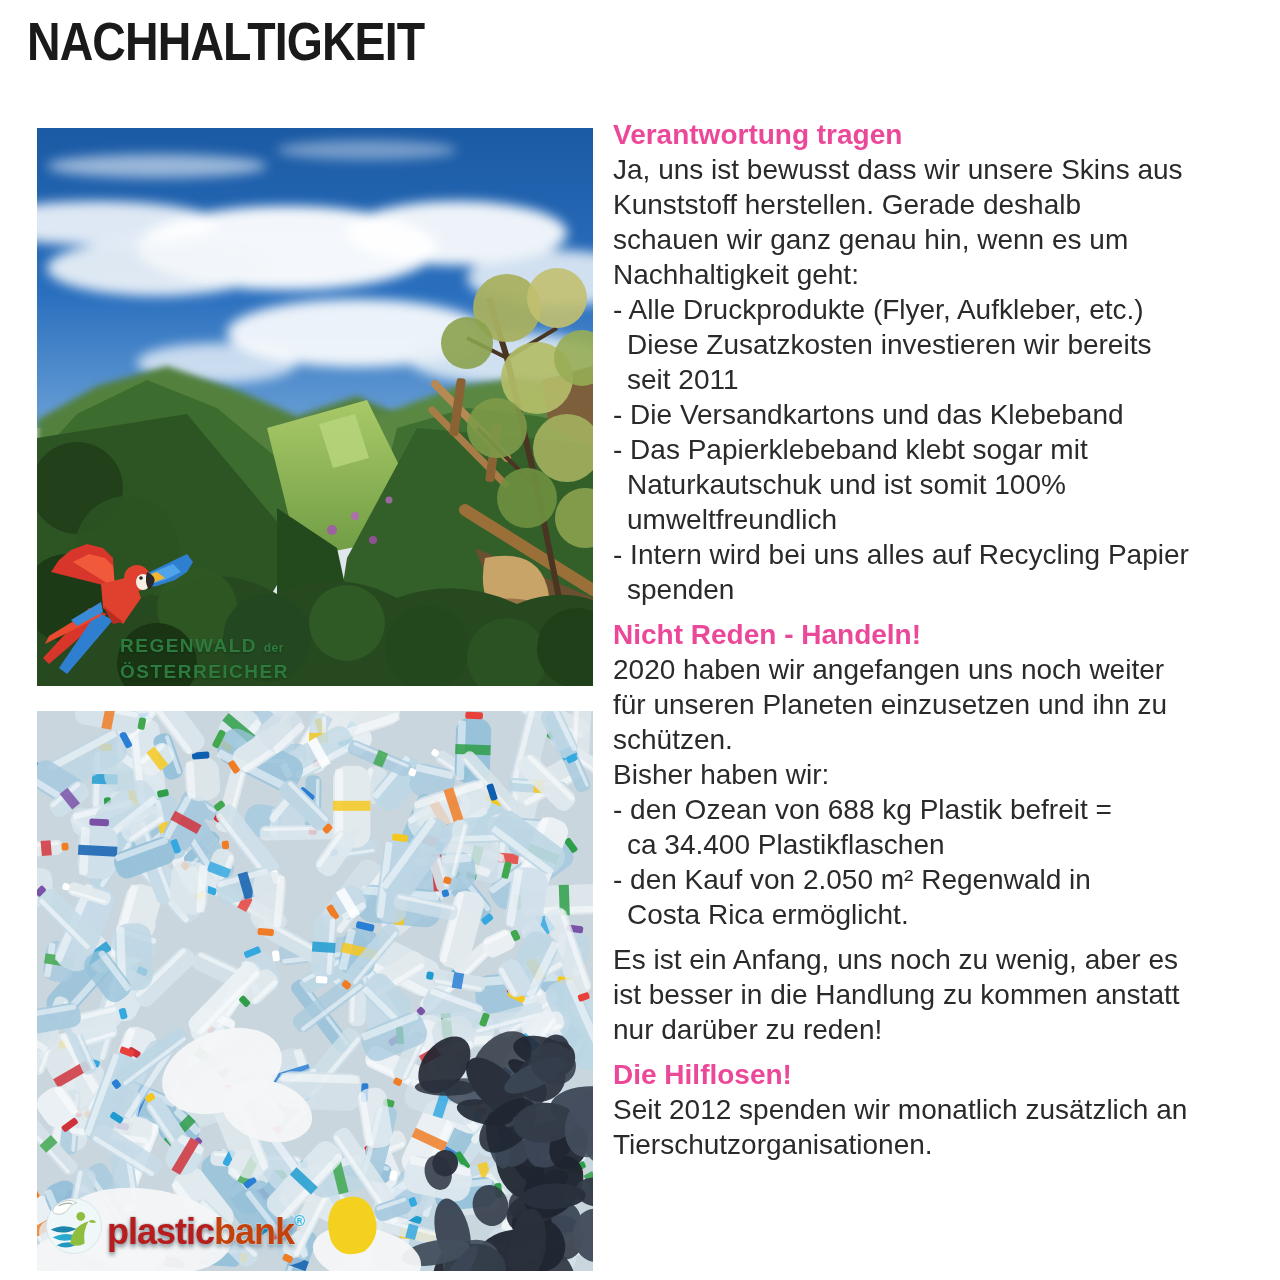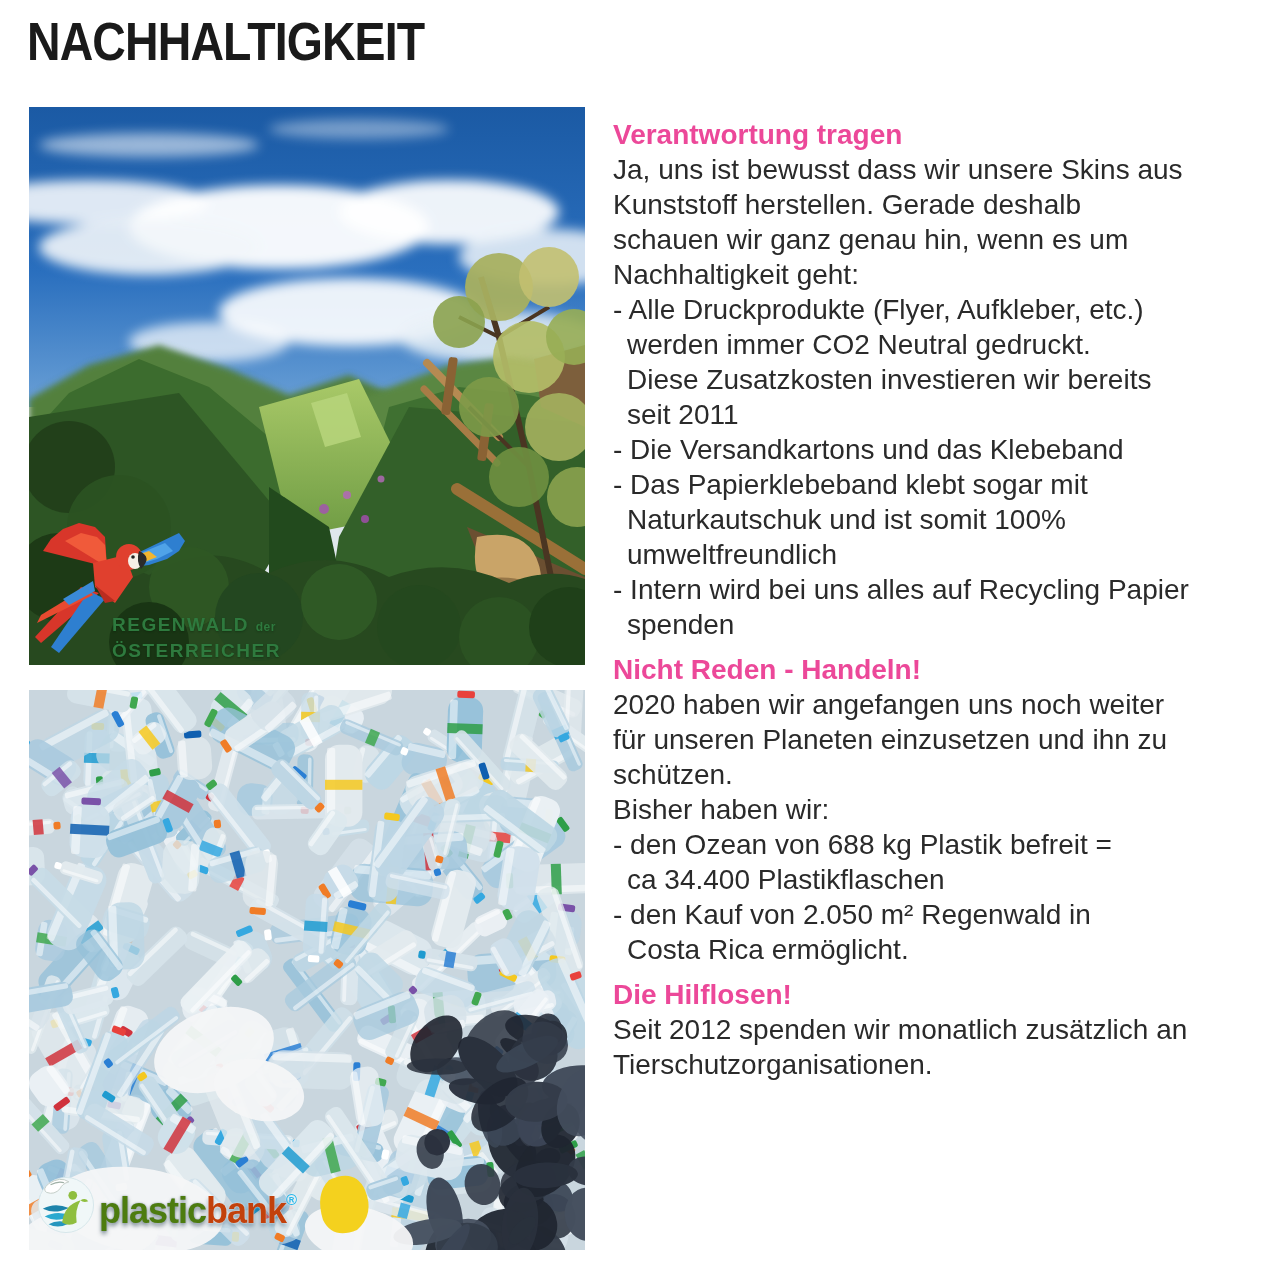--- a/index.html
+++ b/index.html
@@ -1,34 +1,34 @@
 <!DOCTYPE html>
 <html><head>
 <meta charset="utf-8">
 <style>
   html,body{margin:0;padding:0;background:#ffffff;}
   .canvas{position:relative;width:1276px;height:1280px;background:#ffffff;overflow:hidden;
           font-family:"Liberation Sans",sans-serif;color:#2a2a2a;}
   .page-title{position:absolute;left:27px;top:12px;margin:0;font-size:54px;line-height:1.1;
           font-weight:800;letter-spacing:-1px;color:#1a1a1a;transform:scaleX(.86);transform-origin:left top;
           white-space:nowrap;}
-  .img{position:absolute;left:29px;width:556px;overflow:hidden;background:#dfe7ec;}
+  .img{position:absolute;left:37px;width:556px;overflow:hidden;background:#dfe7ec;margin-top:21px;}
   .img.rainforest{top:107px;height:558px;}
   .img.plastic{top:690px;height:560px;}
   .img svg{display:block;}
 
   
   .rw-logo-text{position:absolute;left:83px;top:506px;color:#2e7a3e;font-weight:700;
           font-size:19px;line-height:23px;letter-spacing:1.5px;text-shadow:0 1px 2px rgba(0,30,0,.35);}
   .rw-logo-text .small{font-size:12px;letter-spacing:.5px;font-weight:600;text-transform:lowercase;}
 
   
   .pb-logo{position:absolute;left:8px;top:486px;display:flex;align-items:center;}
   .pb-text{font-weight:800;font-size:36px;letter-spacing:-1px;line-height:36px;margin-left:4px;white-space:nowrap;}
-  .pb-plastic{color:#4d7c0f;text-shadow:0 0 2px #8fa0a8,0 3px 4px rgba(30,55,70,.55);text-align:center;}
+  .pb-plastic{color:#b91c1c;text-shadow:0 0 2px #8fa0a8,0 3px 4px rgba(30,55,70,.55);text-align:center;}
   .pb-bank{color:#c2410c;text-shadow:0 0 2px #ffffff,0 3px 4px rgba(10,60,90,.45);}
   .pb-reg{color:#29b7ea;font-size:15px;font-weight:700;vertical-align:18px;text-shadow:0 0 2px #fff;}
 
   
   .text-col{position:absolute;left:613px;top:117px;width:660px;font-size:28px;line-height:35px;}
   .sec{margin:0 0 10px 0;}
   .hd{font-weight:700;color:#ec4899;white-space:nowrap;}
   .line{white-space:nowrap;}
   .line.ind{padding-left:14px;}
 </style>
@@ -1677,21 +1677,20 @@
   </div>
 
   <div class="text-col" id="sections">
       <div class="sec">
         <div class="hd">Verantwortung tragen</div>
         <div class="line">Ja, uns ist bewusst dass wir unsere Skins aus</div>
         <div class="line">Kunststoff herstellen. Gerade deshalb</div>
         <div class="line">schauen wir ganz genau hin, wenn es um</div>
         <div class="line">Nachhaltigkeit geht:</div>
         <div class="line">- Alle Druckprodukte (Flyer, Aufkleber, etc.)</div>
-        <div class="line ind">werden immer CO2 Neutral gedruckt.</div>
         <div class="line ind">Diese Zusatzkosten investieren wir bereits</div>
         <div class="line ind">seit 2011</div>
         <div class="line">- Die Versandkartons und das Klebeband</div>
         <div class="line">- Das Papierklebeband klebt sogar mit</div>
         <div class="line ind">Naturkautschuk und ist somit 100%</div>
         <div class="line ind">umweltfreundlich</div>
         <div class="line">- Intern wird bei uns alles auf Recycling Papier</div>
         <div class="line ind">spenden</div>
       </div>
       <div class="sec">
@@ -1699,19 +1698,24 @@
         <div class="line">2020 haben wir angefangen uns noch weiter</div>
         <div class="line">für unseren Planeten einzusetzen und ihn zu</div>
         <div class="line">schützen.</div>
         <div class="line">Bisher haben wir:</div>
         <div class="line">- den Ozean von 688 kg Plastik befreit =</div>
         <div class="line ind">ca 34.400 Plastikflaschen</div>
         <div class="line">- den Kauf von 2.050 m² Regenwald in</div>
         <div class="line ind">Costa Rica ermöglicht.</div>
       </div>
       <div class="sec">
+        <div class="line">Es ist ein Anfang, uns noch zu wenig, aber es</div>
+        <div class="line">ist besser in die Handlung zu kommen anstatt</div>
+        <div class="line">nur darüber zu reden!</div>
+      </div>
+      <div class="sec">
         <div class="hd">Die Hilflosen!</div>
         <div class="line">Seit 2012 spenden wir monatlich zusätzlich an</div>
         <div class="line">Tierschutzorganisationen.</div>
       </div>
     </div>
 
 </div>
 
 </body></html>

